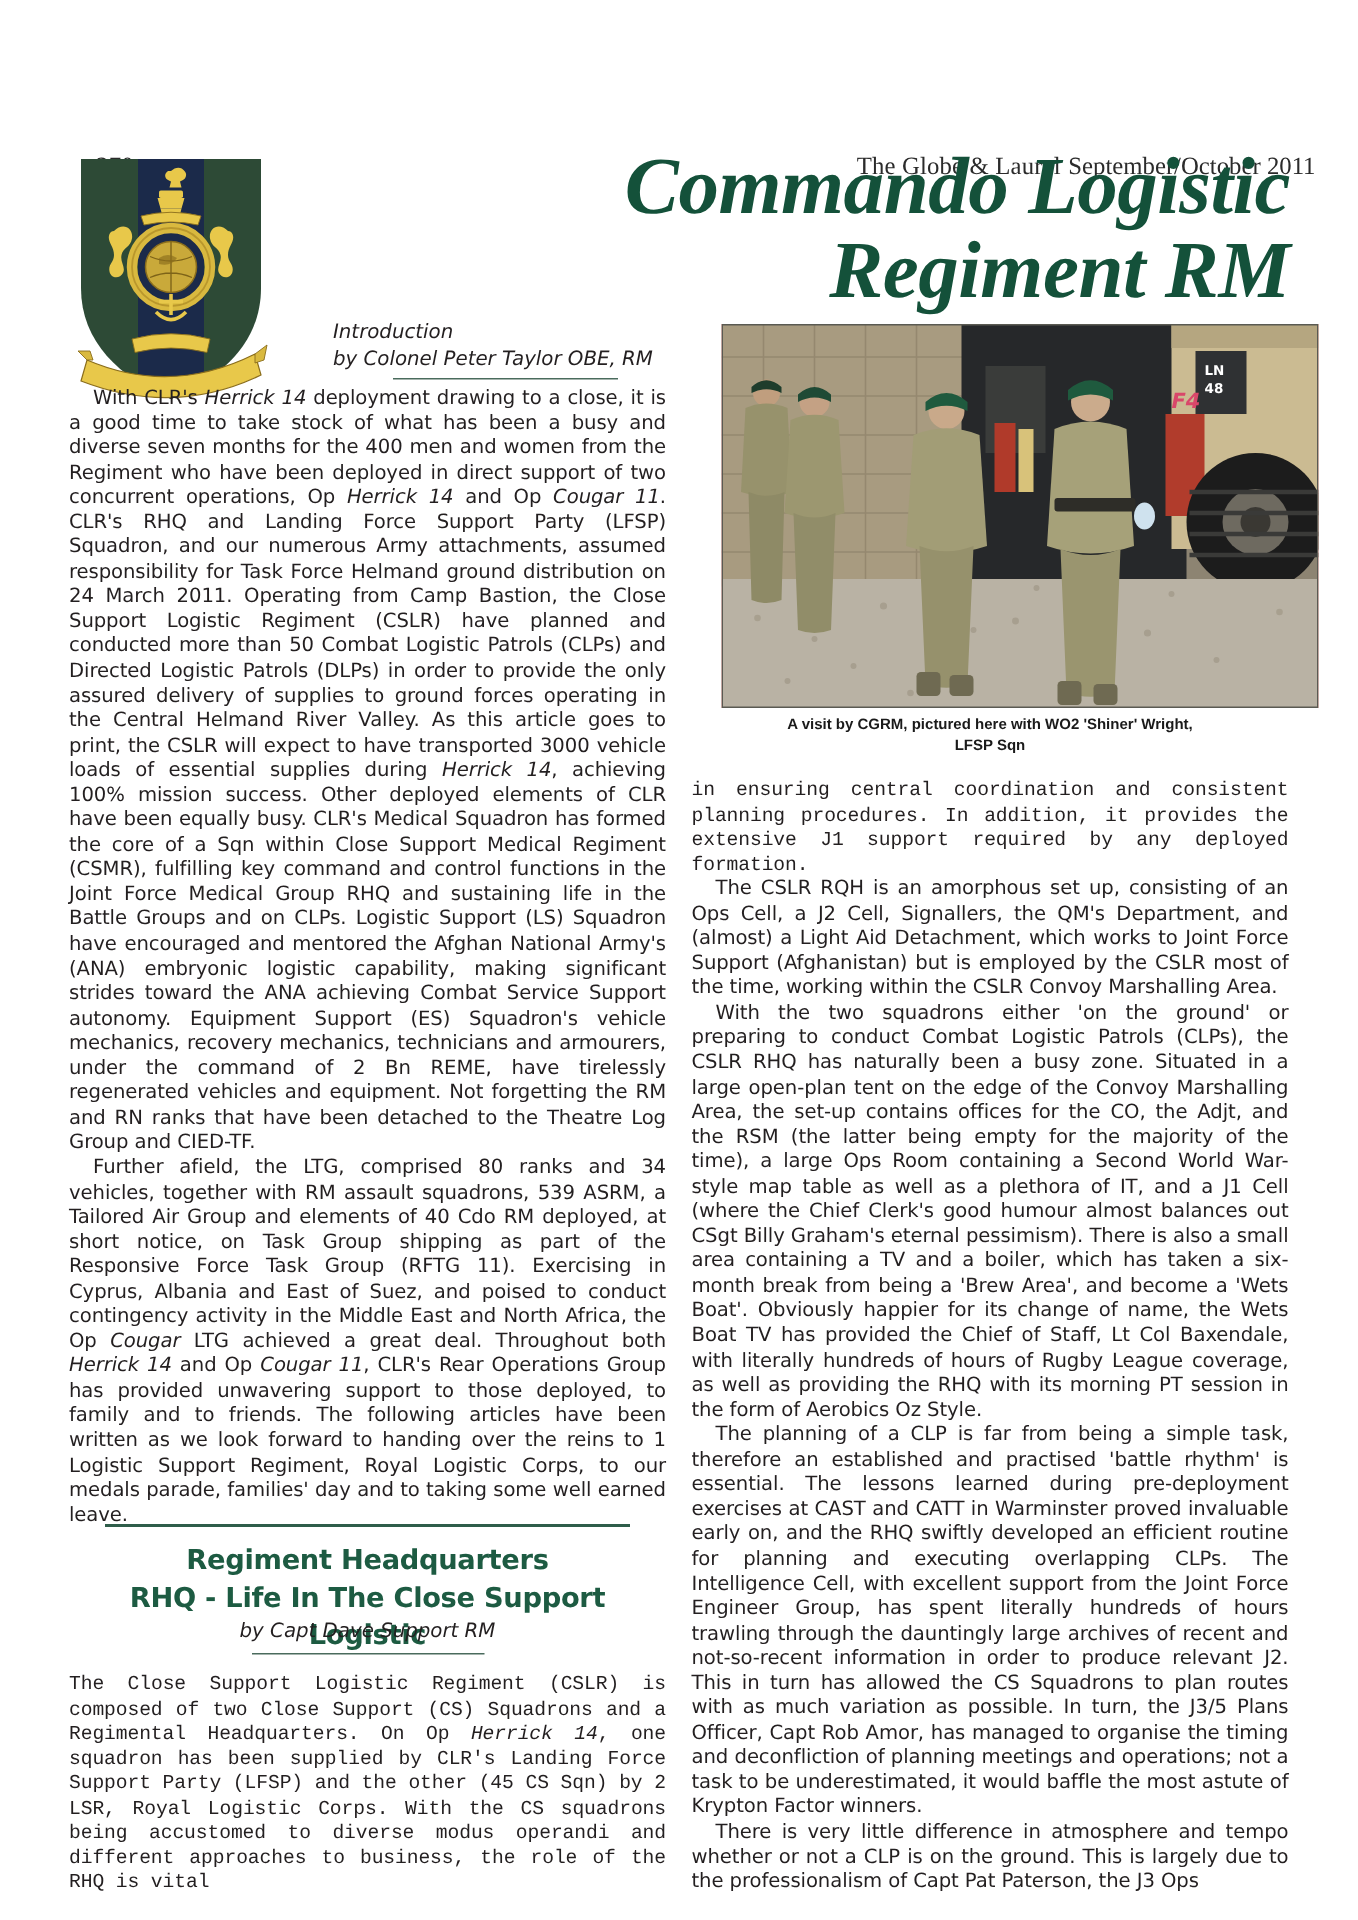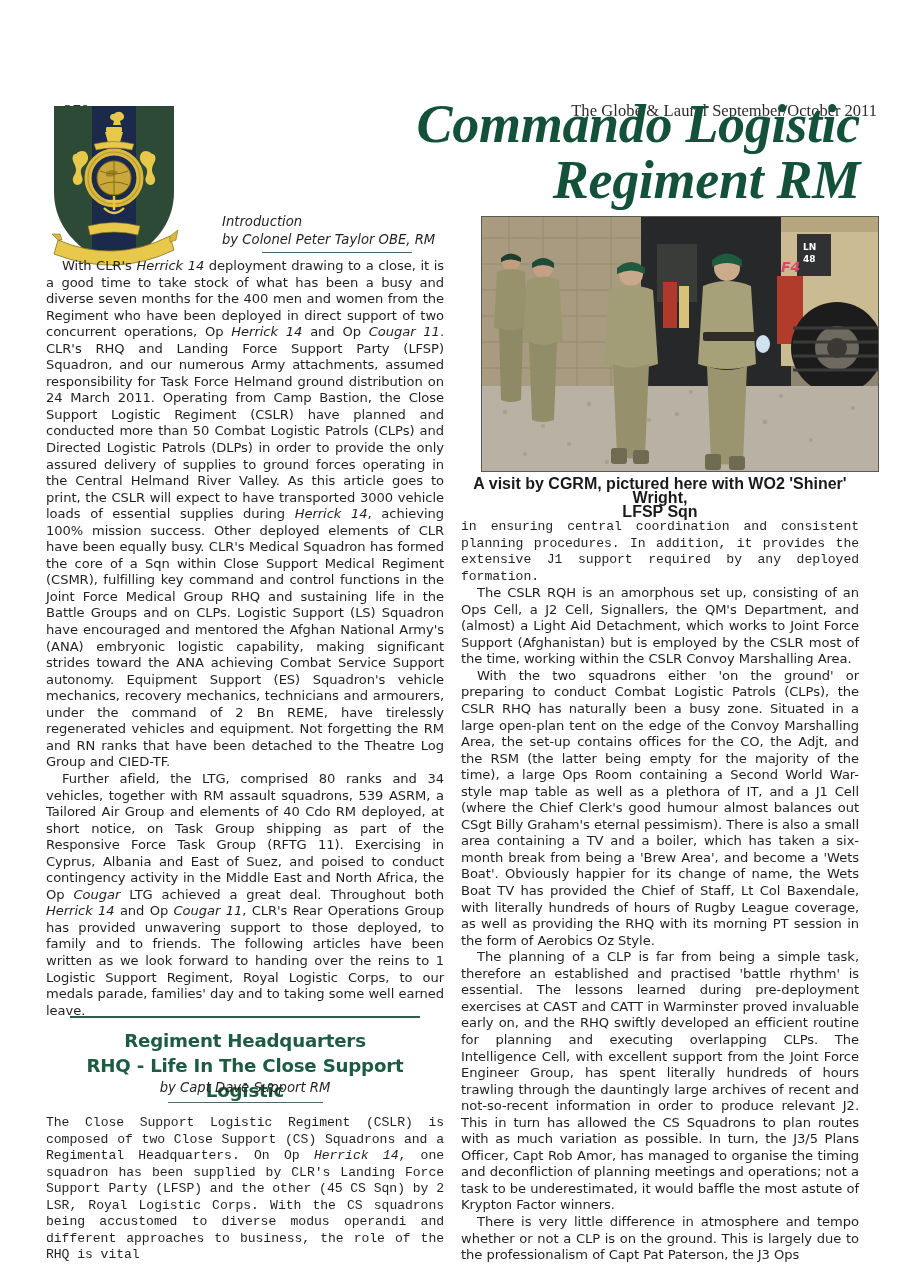--- a/index.html
+++ b/index.html
@@ -129,21 +129,21 @@
   .photo svg { display: block; }
 
   .caption {
     position: absolute;
     left: 461px;
     top: 477px;
     width: 398px;
     text-align: center;
     font-family: "Liberation Sans", sans-serif;
     font-weight: 700;
-    font-size: 16px;
+    font-size: 10px;
     line-height: 14.2px;
     color: #1a1a1a;
   }
 
   
   .sec-rule-top {
     position: absolute;
     left: 70px;
     top: 1016px;
     width: 350px;

